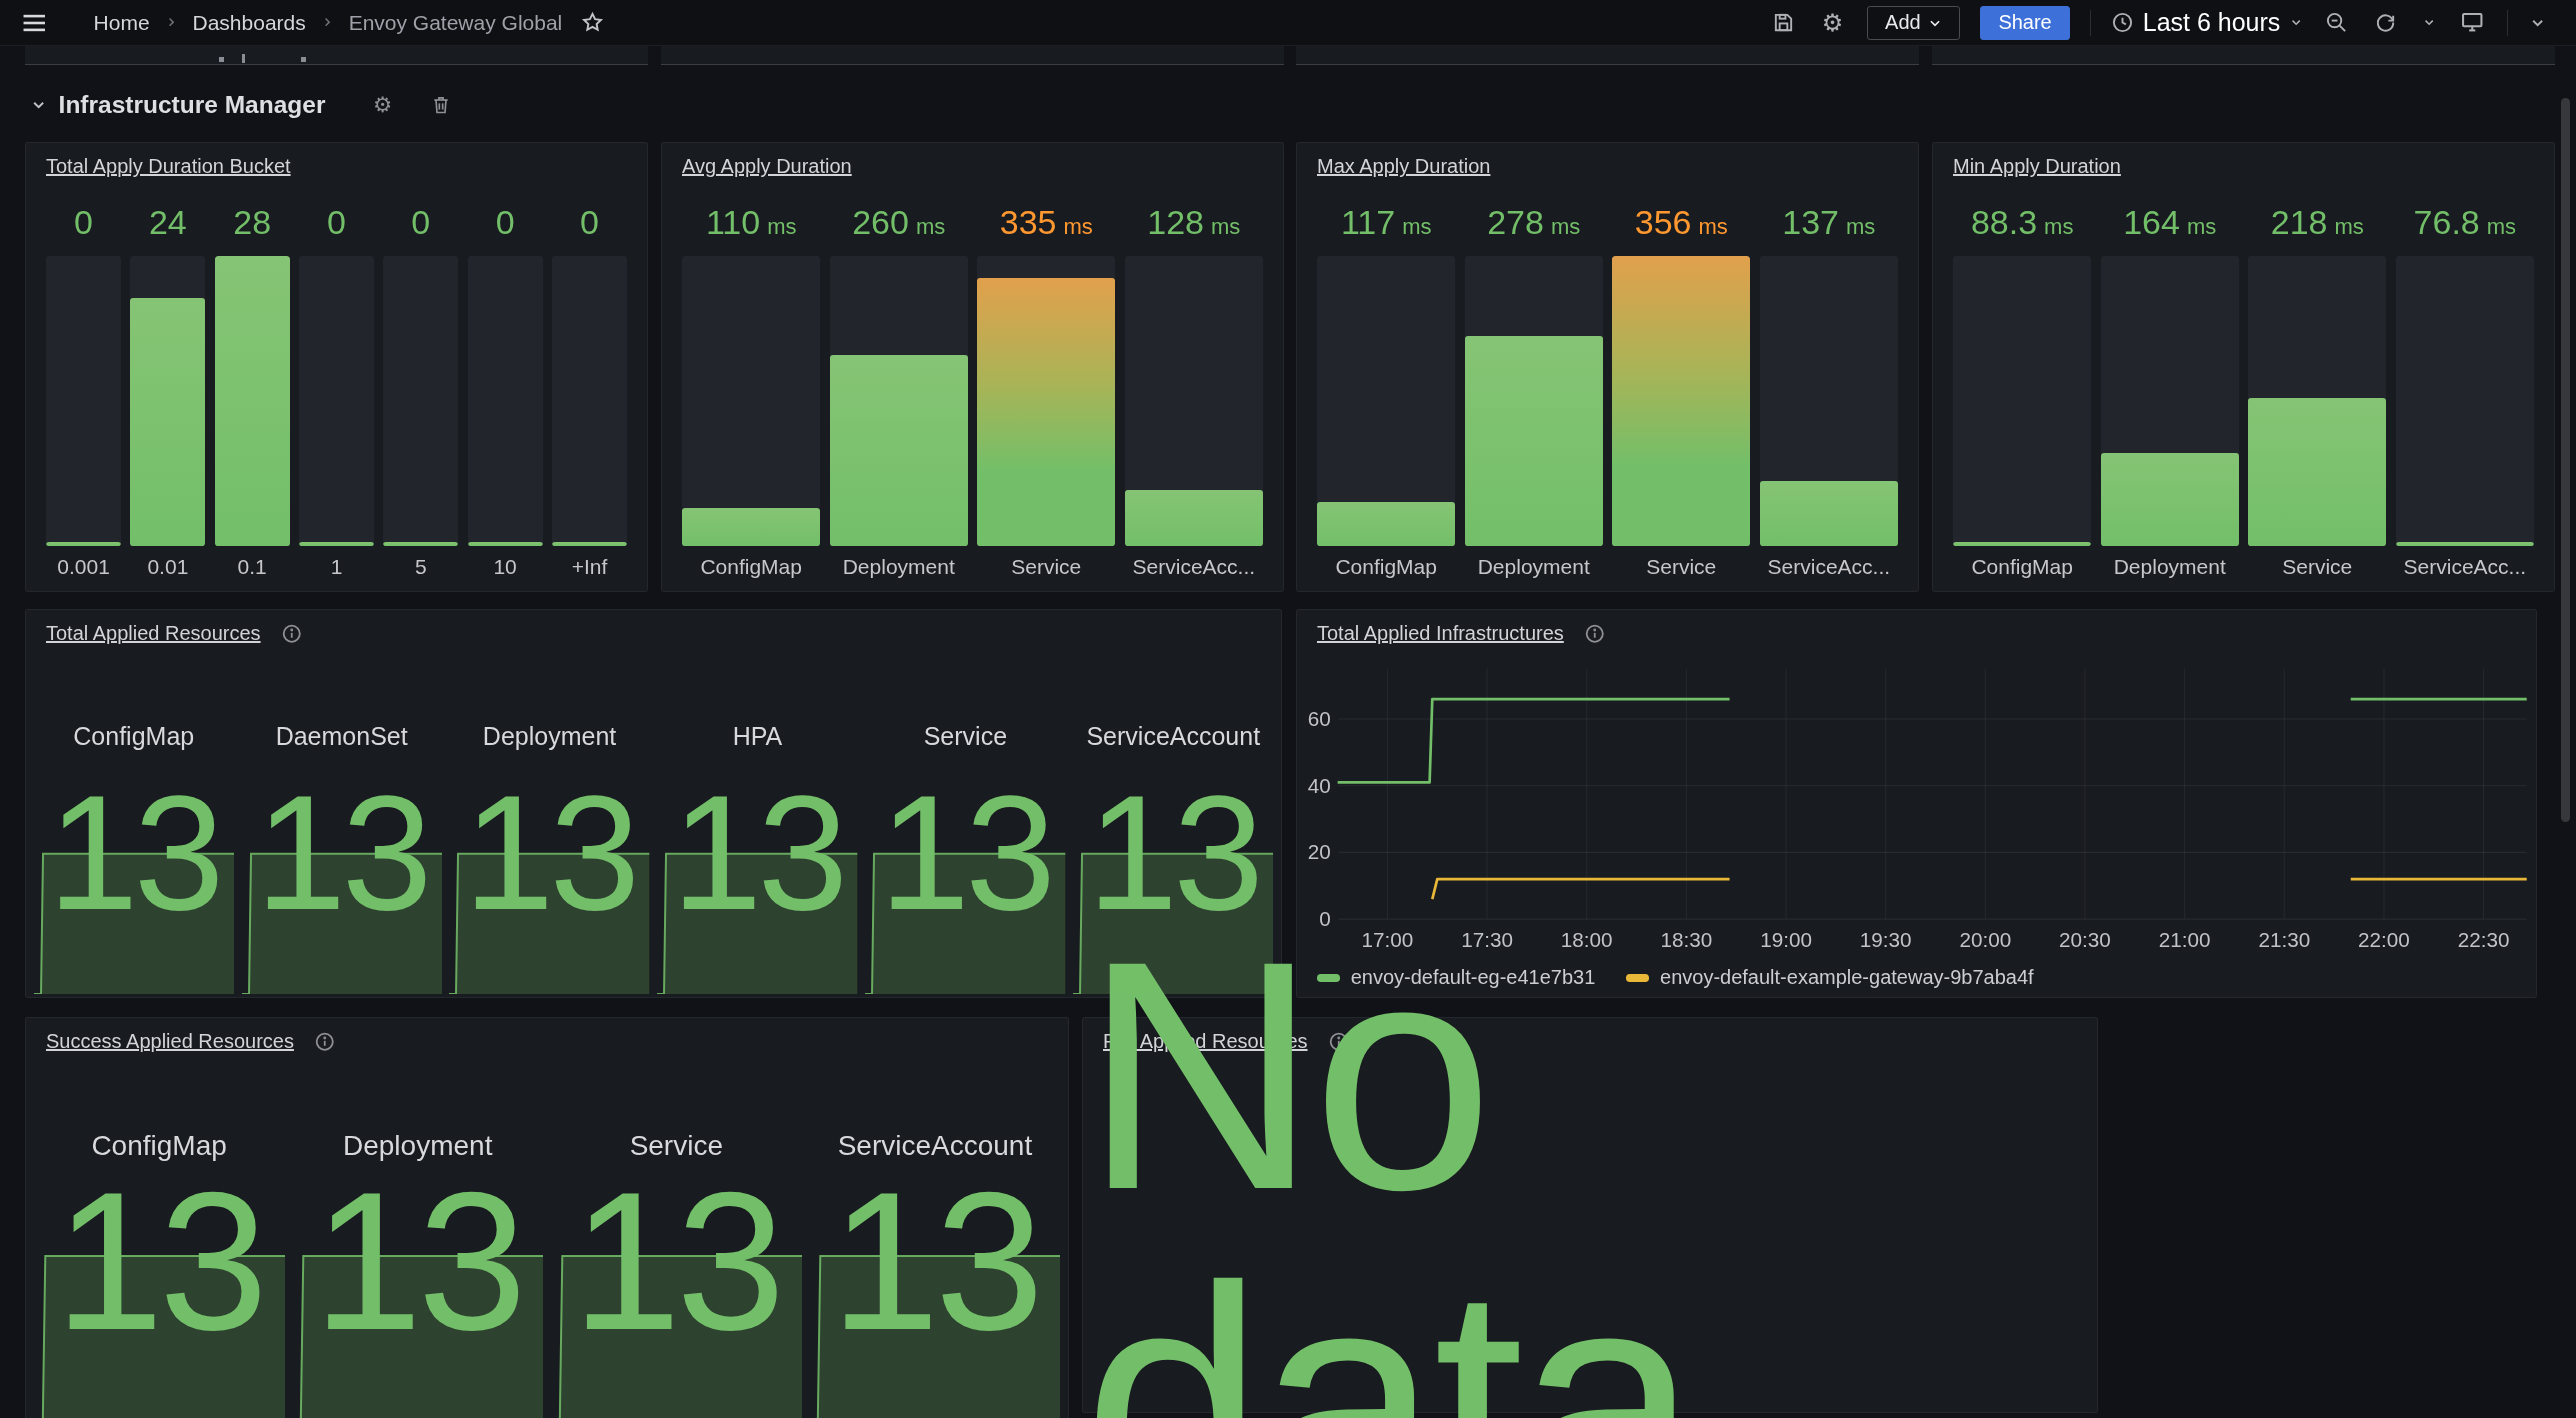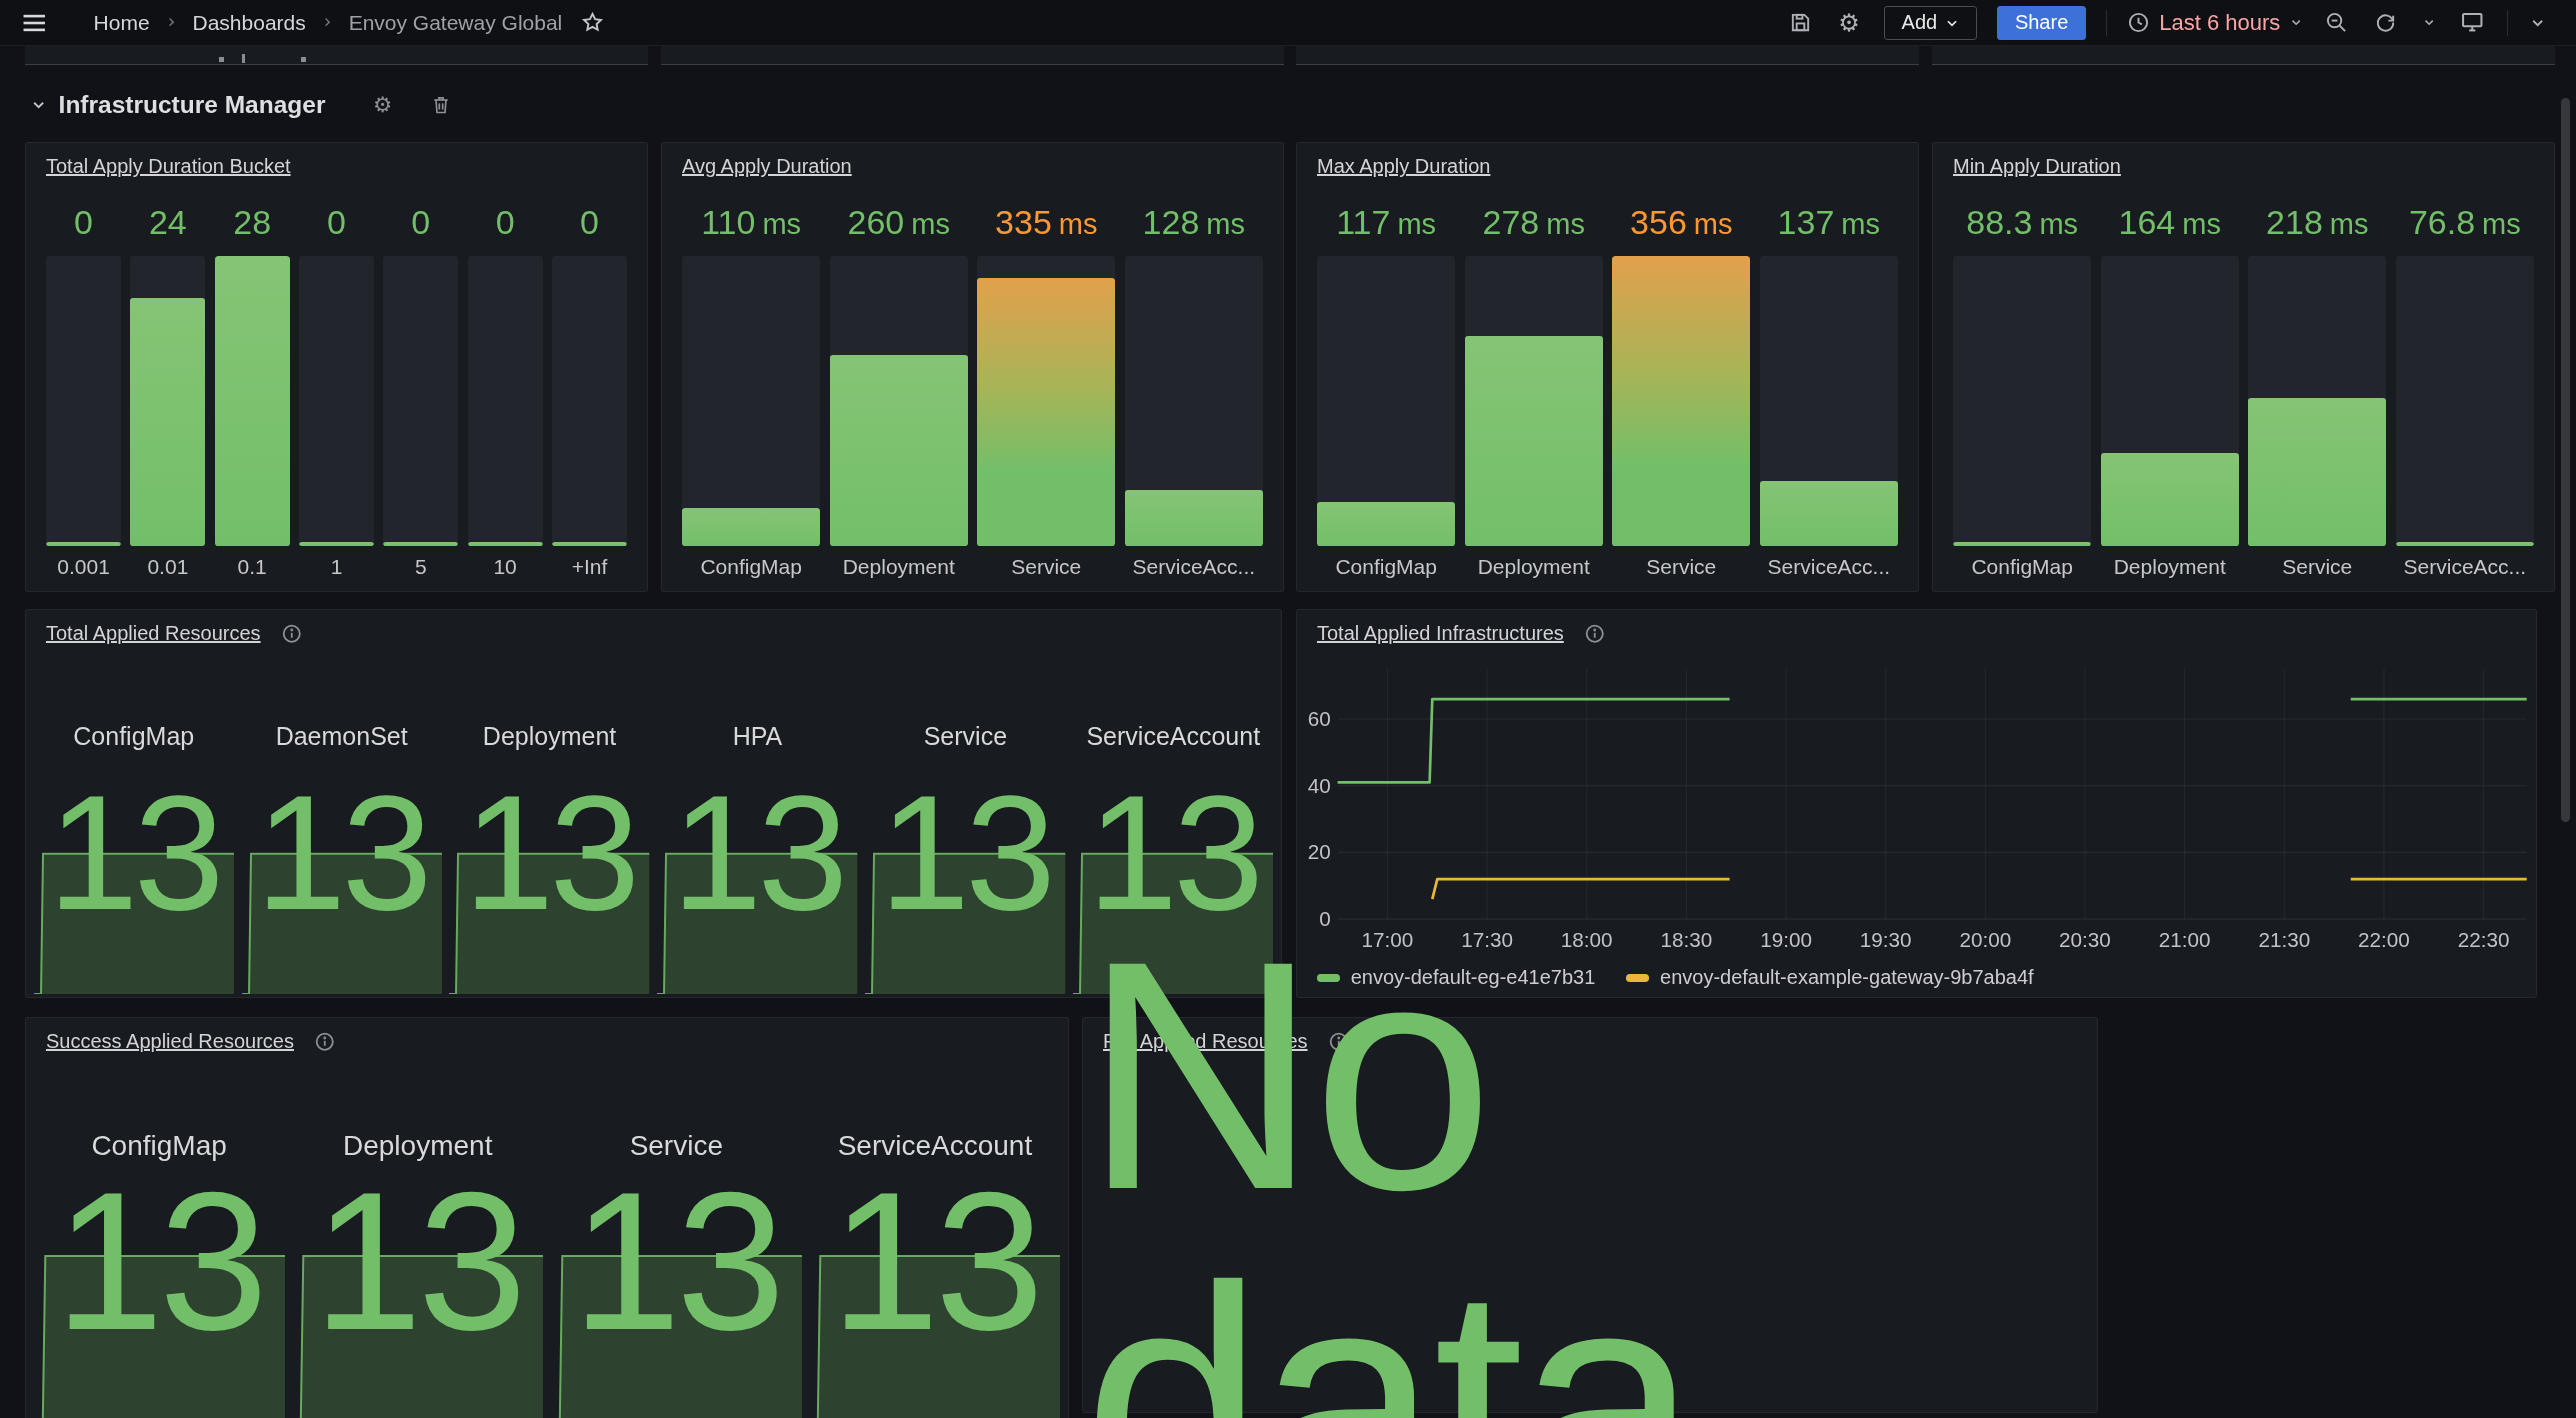--- a/index.html
+++ b/index.html
@@ -15,21 +15,21 @@
   .crumb.current{ color:#9FA1A8; }
   .sep{ display:flex; align-items:center; }
   .nav-right{ margin-left:auto; display:flex; align-items:center; gap:20px; }
   .iconbtn{ width:29px; height:29px; display:flex; align-items:center; justify-content:center; color:#AEB0B6; cursor:pointer;}
   .gearchar{ font-family:"DejaVu Sans",sans-serif; font-size:24px; color:#AEB0B6; line-height:1;}
   .btn{ height:34px; border-radius:3.1px; display:flex; align-items:center; gap:7.7px; padding:0 17px;
         font-size:20px; cursor:pointer; }
   .btn.outline{ border:0.8px solid #494C53; color:#E8E9EB; background:transparent; }
   .btn.primary{ background:#3D71D9; color:#FFFFFF; border:0.8px solid #3D71D9; font-weight:500;}
   .vdiv{ width:0.8px; height:26px; background:#2B2D34; }
-  .timepick{ display:flex; align-items:center; gap:9.2px; color:#fca5a5; font-size:22px; cursor:pointer;}
+  .timepick{ display:flex; align-items:center; gap:9.2px; color:#ffffff; font-size:25px; cursor:pointer;}
 
   
   .remnant{ position:absolute; top:46px; height:19px; background:var(--panel); border-bottom:1.5px solid #3A3D45;}
   .frag{ position:absolute; background:#9FA1A8; opacity:.85; }
 
   
   .rowhdr{ position:absolute; left:31px; top:86px; height:38px; display:flex; align-items:center; gap:12.3px;}
   .rowhdr .title{ font-size:24.5px; font-weight:700; color:#DEDFE2; }
   .rowico{ color:#8E9097; display:flex; align-items:center; cursor:pointer;}
 
@@ -37,21 +37,21 @@
   .panel{ position:absolute; background:var(--panel); border:0.8px solid #25272E; border-radius:2.3px; }
   .p-titlerow{ position:absolute; left:20px; top:12.3px; display:flex; align-items:center; gap:20px; }
   .p-title{ font-size:20px; font-weight:500; color:#D3D4D8; white-space:nowrap;text-decoration:underline; }
   .info{ color:#8E9096; display:flex; align-items:center; cursor:pointer; }
 
   
   .vals,.bars,.cats{ position:absolute; left:20px; right:20px; display:flex; gap:9.2px; }
   .vals{ top:60px; height:43px; }
   .vcell{ flex:1; display:flex; align-items:baseline; justify-content:center; gap:7px; }
   .vnum{ font-size:34px; font-weight:500; }
-  .vunit{ font-size:29px; }
+  .vunit{ font-size:22px; }
   .bars{ top:113px; height:290px; }
   .track{ flex:1; position:relative; background:var(--track); border-radius:3.1px; overflow:hidden;}
   .fill{ position:absolute; left:0; right:0; bottom:0; border-radius:3.1px 3.1px 0 0;}
   .fill.green{ background:linear-gradient(180deg,#85C474 0%, #73BF69 100%); }
   .fill.orange{ background:linear-gradient(180deg,#E2A04C 0%, #A8B457 40%, #73BF69 72%); }
   .cats{ top:412px; height:26px; }
   .ccell{ flex:1; text-align:center; font-size:21px; color:#C6C7CB; overflow:hidden; white-space:nowrap;}
 
   
   .stats{ position:absolute; left:6.1px; right:6.1px; top:92px; bottom:0; display:flex; gap:4.6px;}

